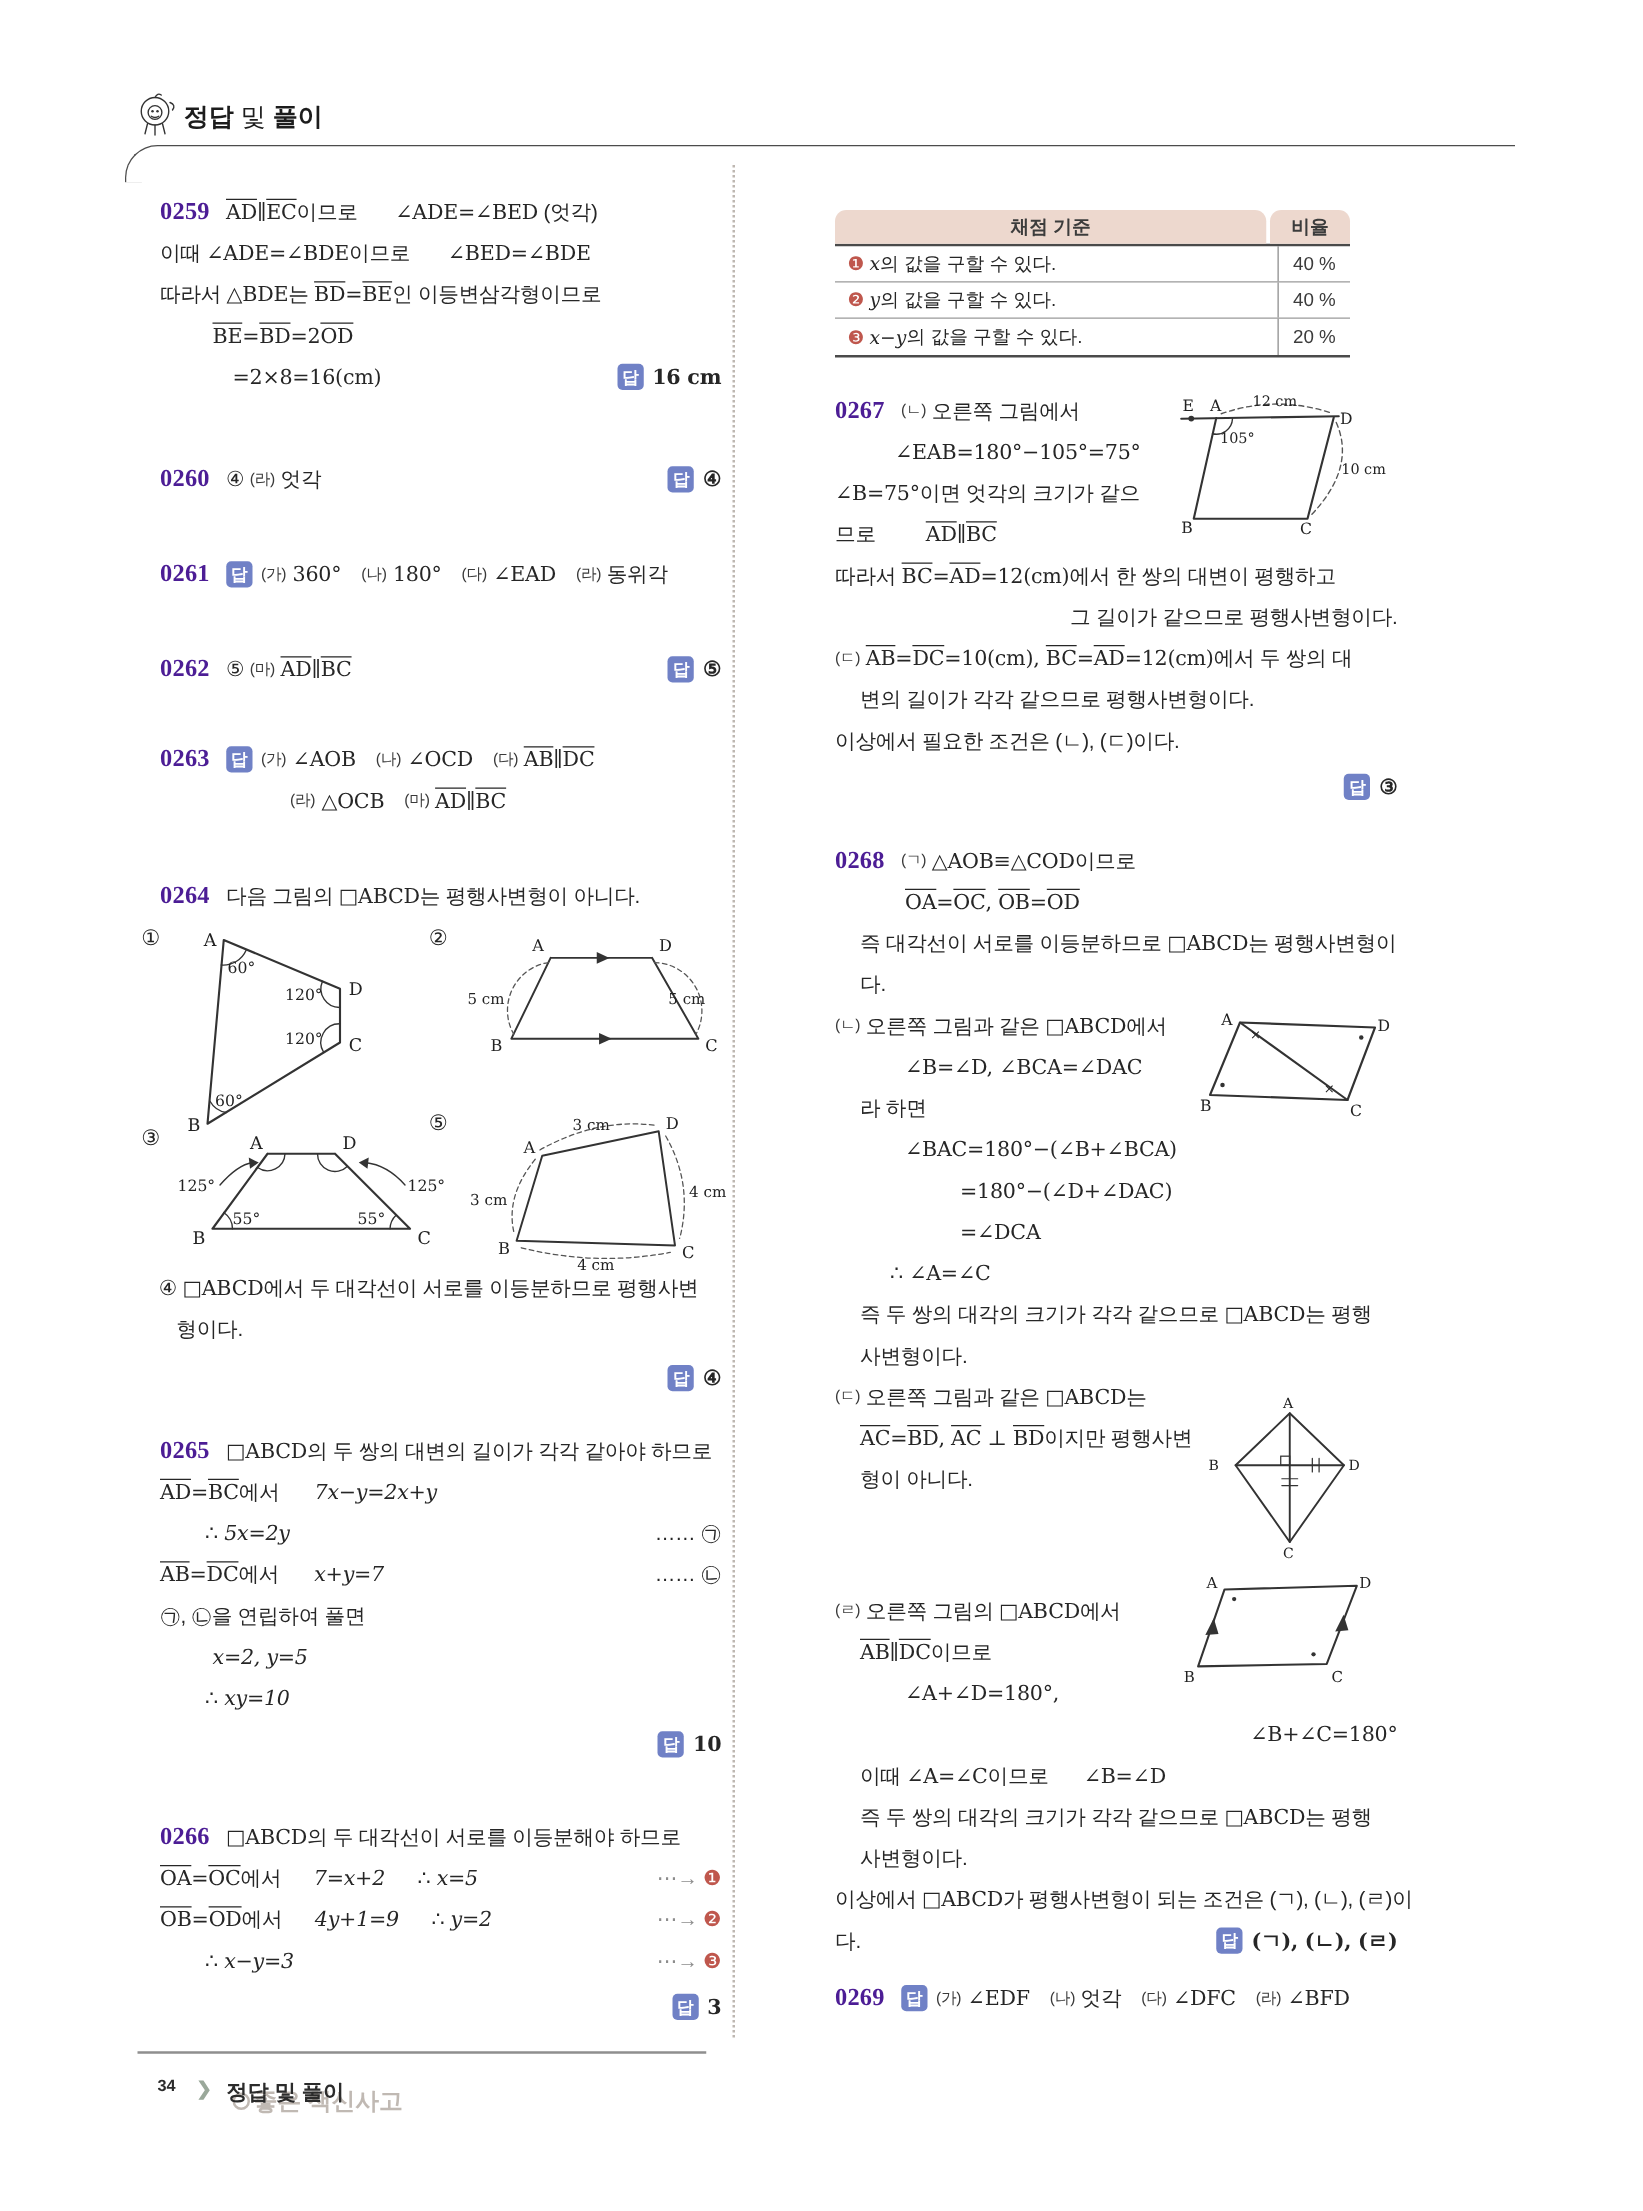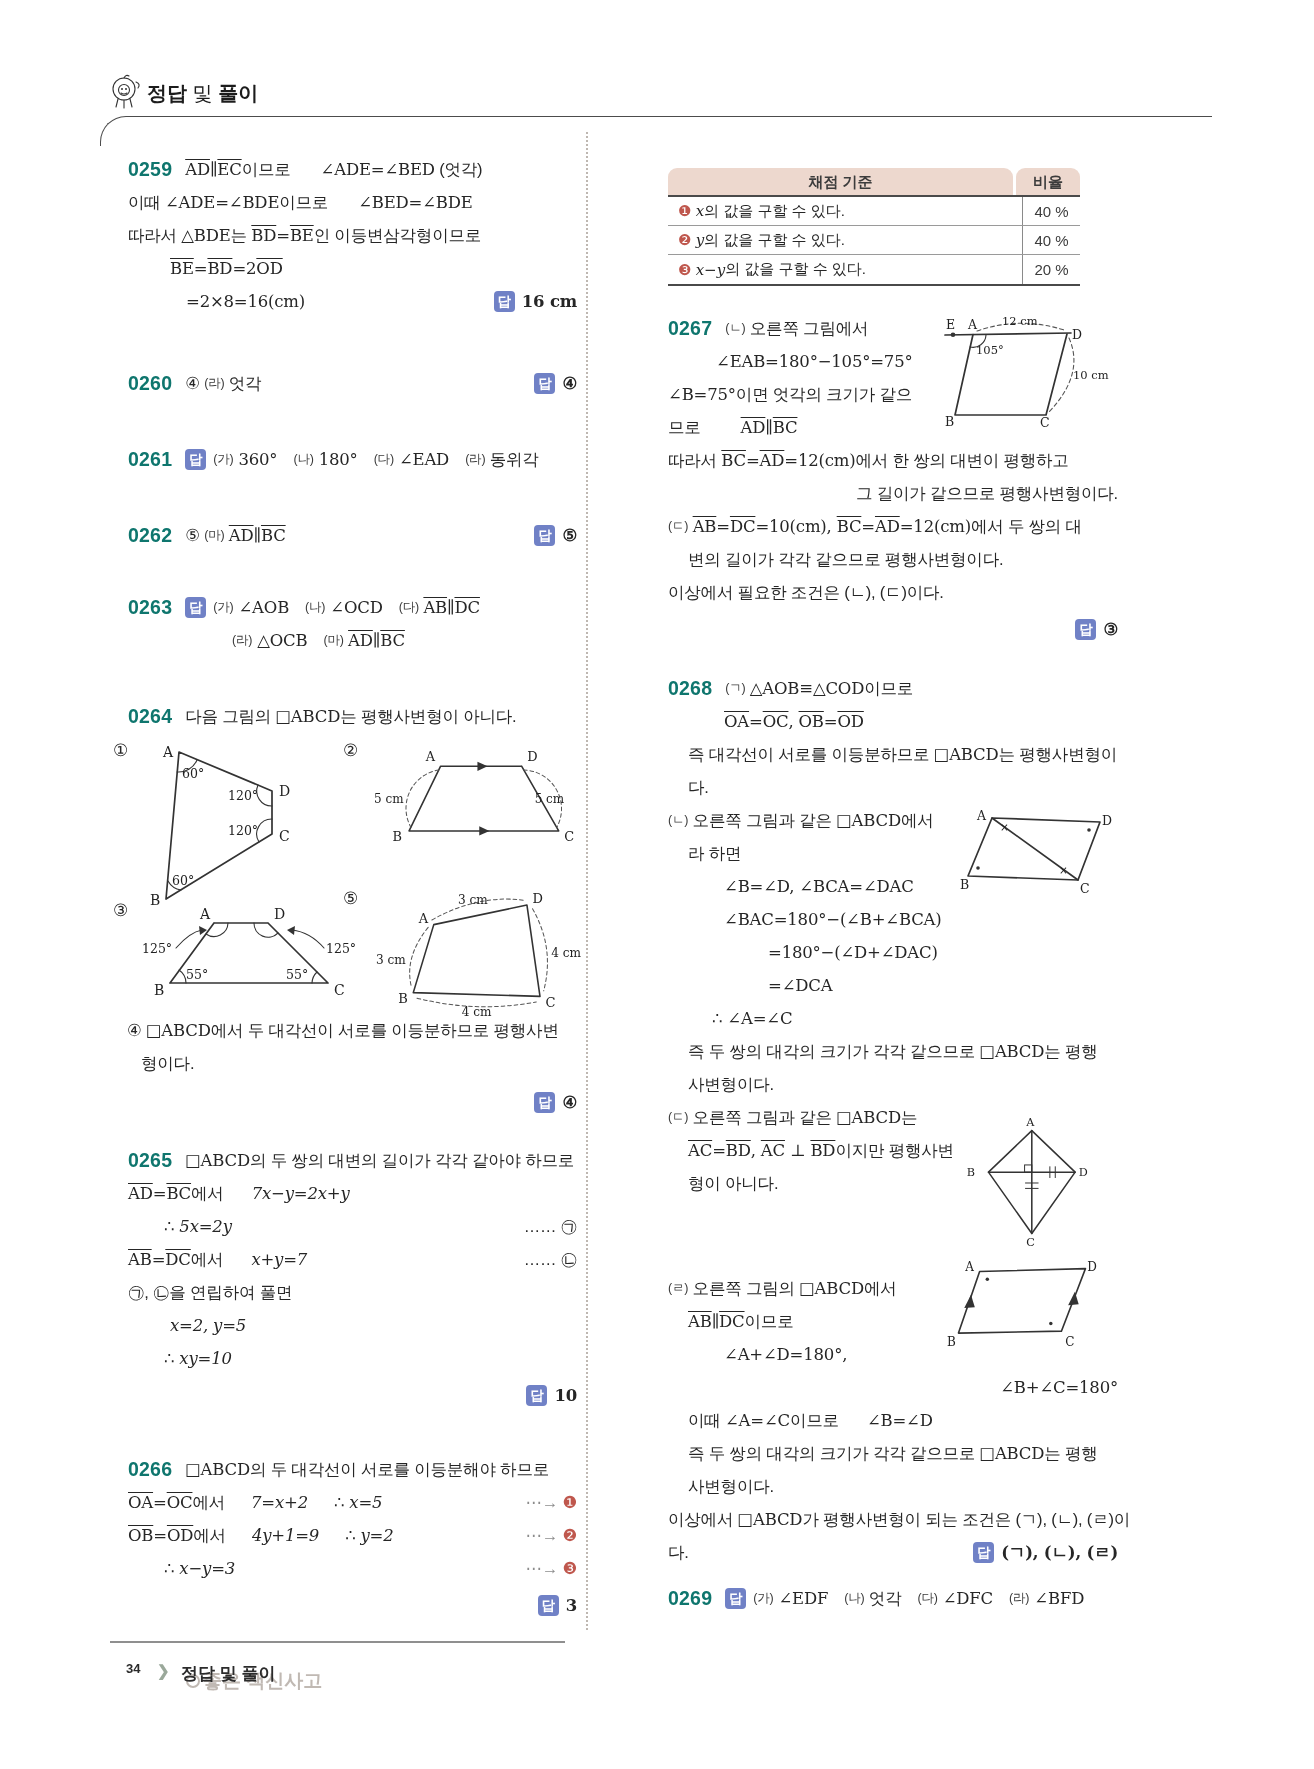--- a/index.html
+++ b/index.html
@@ -2,21 +2,21 @@
 <html><head>
 <meta charset="utf-8">
 <style>
 *{margin:0;padding:0;box-sizing:border-box}
 html,body{background:#fff}
 body{width:1314px;height:1769px;position:relative;font-family:"Liberation Sans",sans-serif;color:#262626;overflow:hidden}
 .blk{position:absolute}
 .line{display:flex;align-items:center;height:33px;white-space:pre;font-size:16.5px;letter-spacing:-0.2px}
 .line span{white-space:pre}
 .g{flex:1 1 auto}
-.num{color:#0f766e;font-weight:700;font-size:19.5px;margin-right:13px;letter-spacing:.2px;font-family:Liberation Sans, sans-serif}
+.num{color:#4c1d95;font-weight:700;font-size:19.5px;margin-right:13px;letter-spacing:.2px;font-family:Liberation Serif, serif}
 .dap{flex:none;background:#7081c6;color:#fff;border-radius:4px;width:21px;height:21px;line-height:21px;text-align:center;font-size:13.5px;font-weight:700;margin-right:7px;display:inline-block;letter-spacing:0}
 .mr{font-family:"DejaVu Serif",serif;font-size:16.5px}
 .mi{font-family:"DejaVu Serif",serif;font-style:italic;font-size:16.5px}
 .ov{font-family:"DejaVu Serif",serif;text-decoration:overline;font-size:16.5px}
 .sm{font-size:12.5px;color:#3a3a3a}
 .red{color:#bf574d}
 .gray{color:#8c8c8c}
 .ans{font-family:"DejaVu Serif",serif;font-weight:700;font-size:16.5px}
 .mk{font-size:17px;flex:none}
 
@@ -247,22 +247,22 @@
   </svg>
 </div>
 
 <div class="blk" style="left:668px;top:672px;width:450px">
   <div>
       <div class="line"><span class="num">0268</span><span class="sm">(ㄱ)</span><span> </span><span class="mr">△AOB≡△COD</span><span>이므로</span></div>
       <div class="line" style="padding-left: 56px;"><span class="ov">OA</span><span class="mr">=</span><span class="ov">OC</span><span class="mr">, </span><span class="ov">OB</span><span class="mr">=</span><span class="ov">OD</span></div>
       <div class="line" style="padding-left: 20px;"><span>즉 대각선이 서로를 이등분하므로 </span><span class="mr">□ABCD</span><span>는 평행사변형이</span></div>
       <div class="line" style="padding-left: 20px;"><span>다.</span></div>
       <div class="line"><span class="sm">(ㄴ)</span><span> 오른쪽 그림과 같은 </span><span class="mr">□ABCD</span><span>에서</span></div>
+      <div class="line" style="padding-left: 56px;"><span class="mr">∠B=∠D, ∠BCA=∠DAC</span></div>
       <div class="line" style="padding-left: 20px;"><span>라 하면</span></div>
-      <div class="line" style="padding-left: 56px;"><span class="mr">∠B=∠D, ∠BCA=∠DAC</span></div>
       <div class="line" style="padding-left: 56px;"><span class="mr">∠BAC=180°−(∠B+∠BCA)</span></div>
       <div class="line" style="padding-left: 100px;"><span class="mr">=180°−(∠D+∠DAC)</span></div>
       <div class="line" style="padding-left: 100px;"><span class="mr">=∠DCA</span></div>
       <div class="line" style="padding-left: 44px;"><span class="mr">∴ ∠A=∠C</span></div>
       <div class="line" style="padding-left: 20px;"><span>즉 두 쌍의 대각의 크기가 각각 같으므로 </span><span class="mr">□ABCD</span><span>는 평행</span></div>
       <div class="line" style="padding-left: 20px;"><span>사변형이다.</span></div>
       <div class="line"><span class="sm">(ㄷ)</span><span> 오른쪽 그림과 같은 </span><span class="mr">□ABCD</span><span>는</span></div>
       <div class="line" style="padding-left: 20px;"><span class="ov">AC</span><span class="mr">=</span><span class="ov">BD</span><span class="mr">, </span><span class="ov">AC</span><span class="mr"> ⊥ </span><span class="ov">BD</span><span>이지만 평행사변</span></div>
       <div class="line" style="padding-left: 20px; align-items: center;"><span>형이 아니다.</span></div>
       <div class="line" style="margin-top: 72px;"><span class="sm">(ㄹ)</span><span> 오른쪽 그림의 </span><span class="mr">□ABCD</span><span>에서</span></div>

